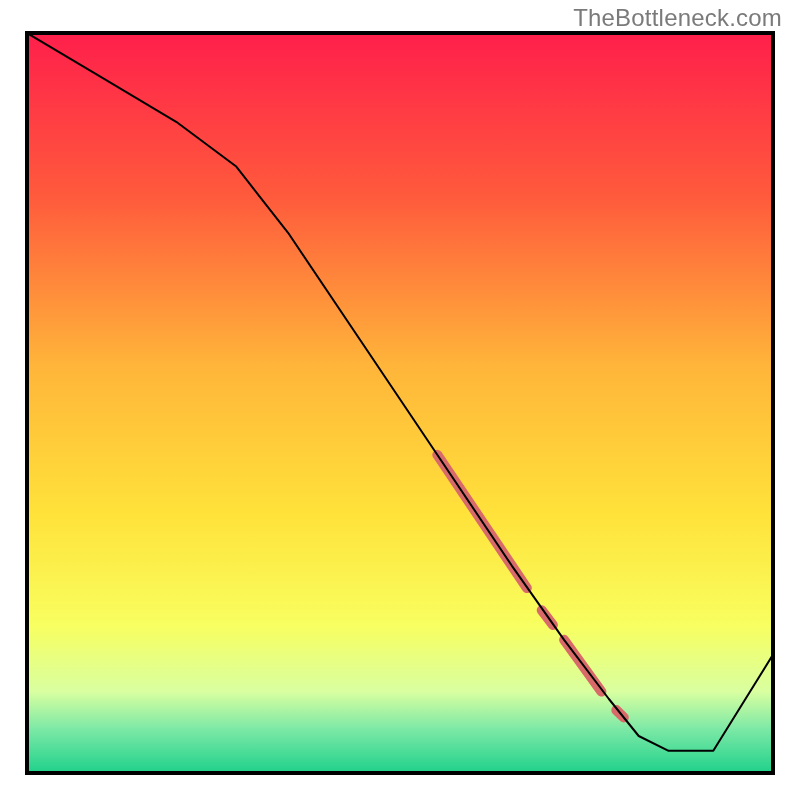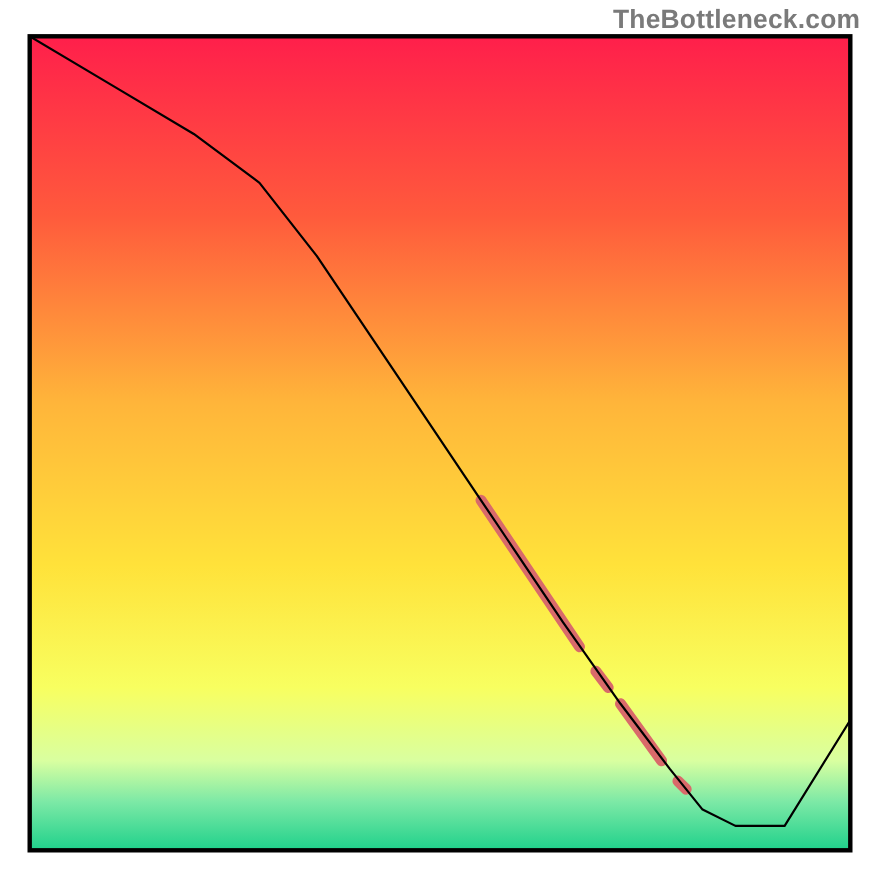--- a/index.html
+++ b/index.html
@@ -14,21 +14,21 @@
     position: relative;
     width: 800px;
     height: 800px;
   }
   .watermark {
     position: absolute;
     top: 4px;
     right: 18px;
     font-family: Arial, Helvetica, sans-serif;
     font-size: 24px;
-    font-weight: 700;
+    font-weight: 400;
     color: #7a7a7a;
     letter-spacing: 0.2px;
     user-select: none;
   }
   svg {
     display: block;
   }
 </style>
 </head>
 <body>

